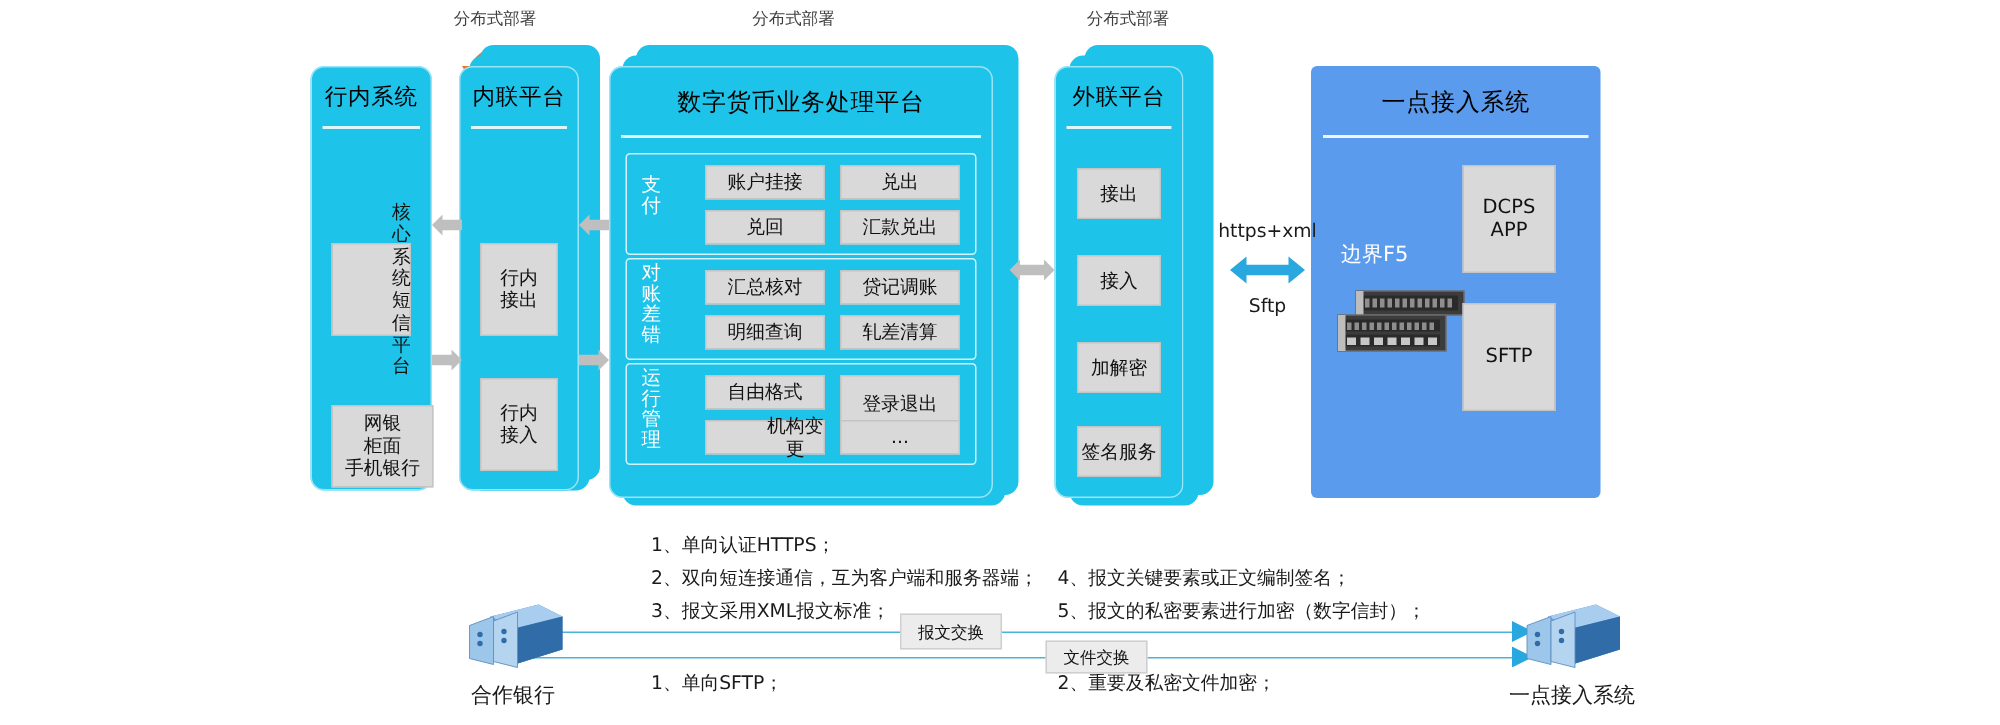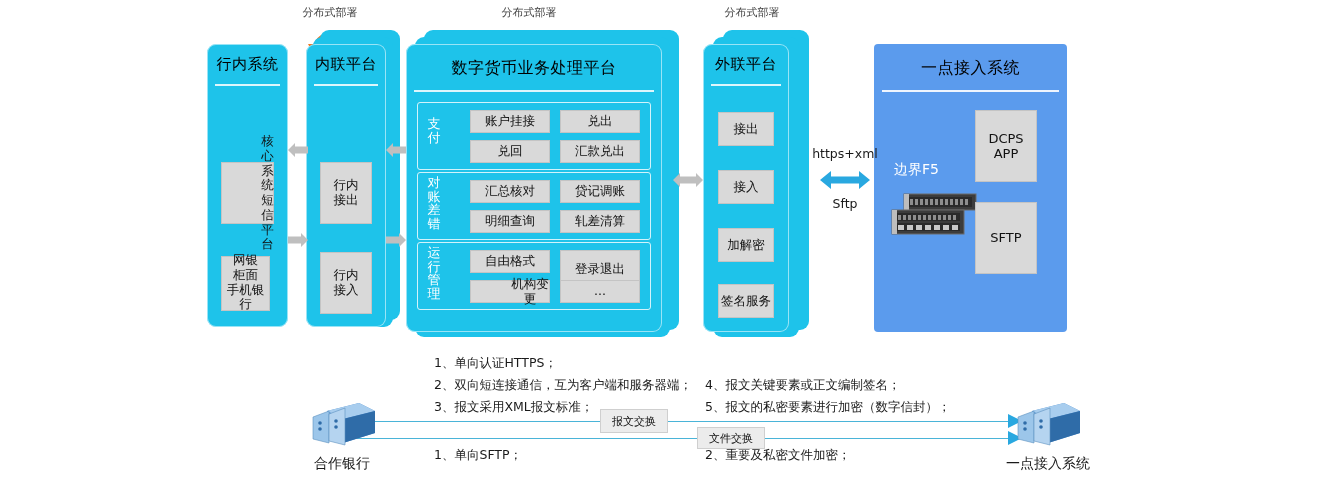--- a/index.html
+++ b/index.html
@@ -109,21 +109,21 @@
   <div class="panel" style="left:207px;top:44px;width:81px;height:283px;">
     <div class="panel-title" style="font-size:15px;padding-top:11px;">行内系统</div>
     <div class="title-rule" style="top:40px;"></div>
     <div class="cell multi" style="left:14px;top:118px;width:53px;height:62px;padding-left:40px;">
       <span>核心</span>
       <span>系统</span>
       <span style="height:5px"></span>
       <span>短信</span>
       <span>平台</span>
     </div>
-    <div class="cell multi" style="left:14px;top:212px;width:49px;height:55px;font-family:Liberation Mono, monospace;">
+    <div class="cell multi" style="left:14px;top:226px;width:68px;height:55px;">
       <span>网银</span>
       <span>柜面</span>
       <span>手机银行</span>
     </div>
   </div>
 
   <div class="stack" style="left:306px;top:30px;width:100px;height:300px;">
     <div class="ghost" style="left:14px;top:0px;width:80px;height:290px;"></div>
     <div class="ghost" style="left:7px;top:7px;width:80px;height:290px;"></div>
   </div>

